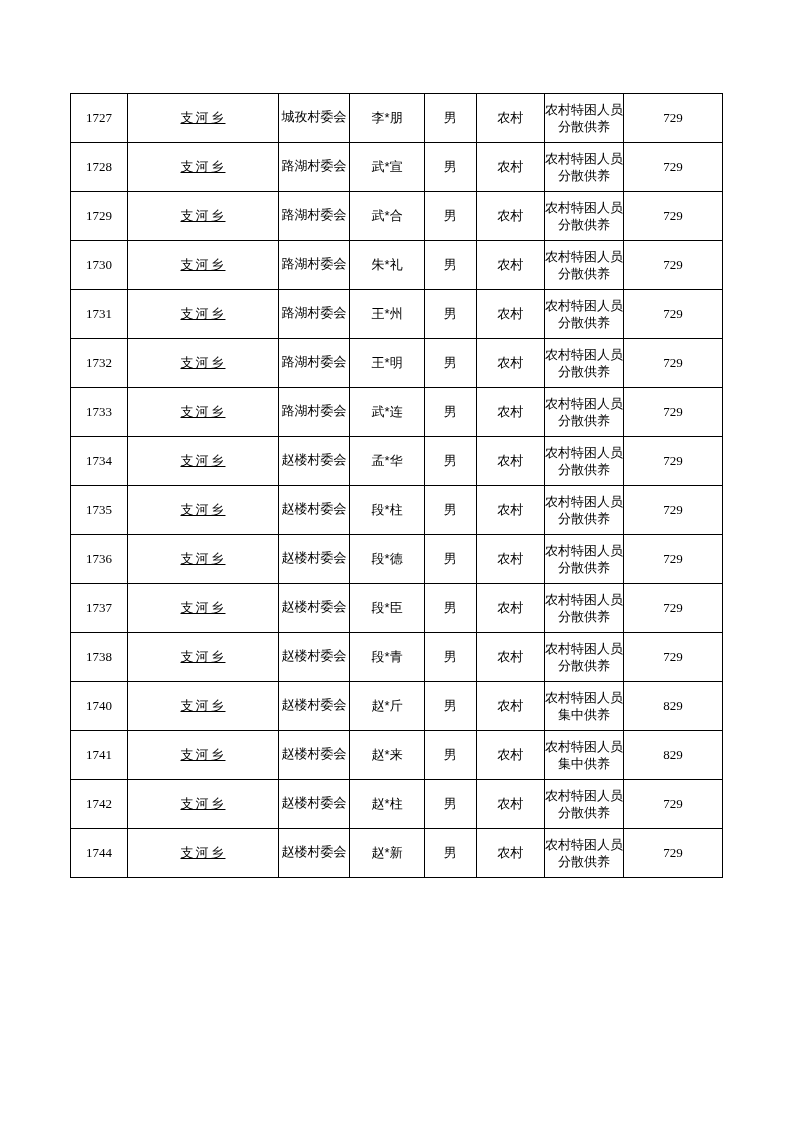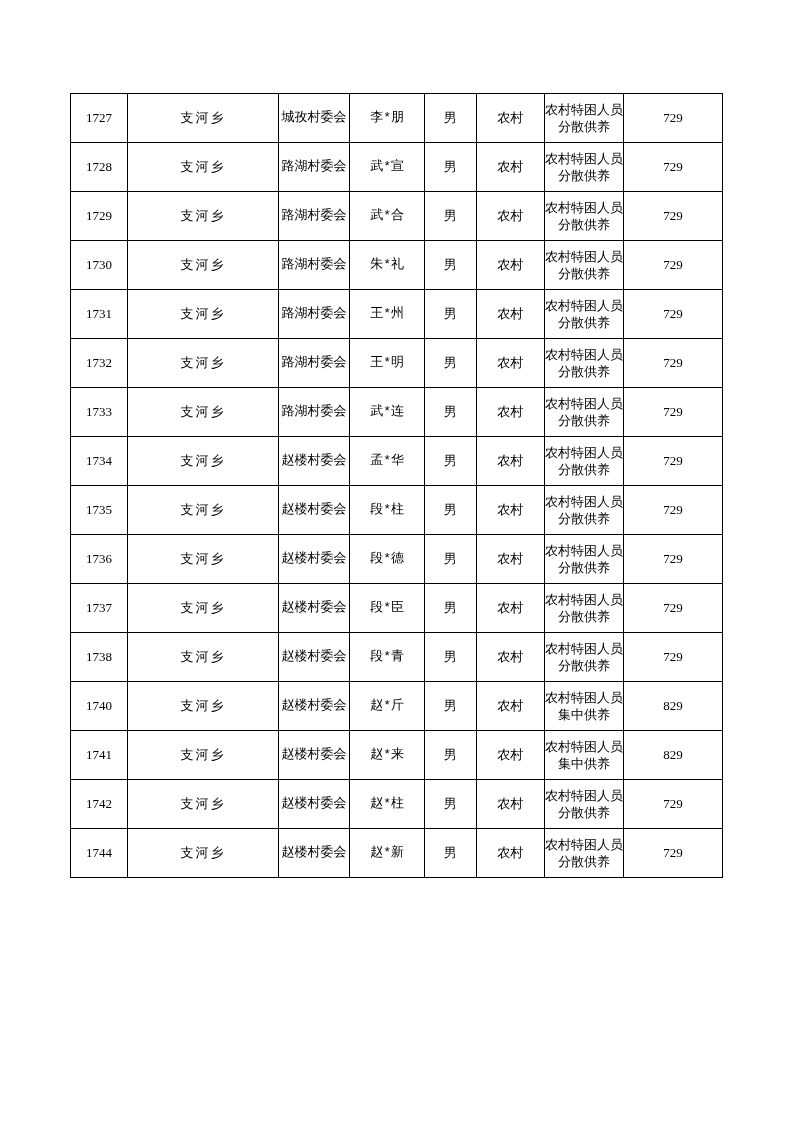--- a/index.html
+++ b/index.html
@@ -54,28 +54,29 @@
   col.c7 { width: 90px; }
 
   .cell-num {
     font-family: "Liberation Serif", "DejaVu Serif", serif;
     font-size: 14px;
   }
   .cell-town {
     font-family: "DejaVu Sans", sans-serif;
     font-size: 13.5px;
     letter-spacing: 2px;
+    text-decoration: underline;
   }
   .cell-village {
     font-family: Liberation Mono, monospace;
     font-size: 13.5px;
     line-height: 1.35;
   }
   .cell-name {
-    font-family: Liberation Mono, monospace;
+    font-family: Liberation Sans, sans-serif;
     font-size: 14px;
   }
   .cell-sex, .cell-type {
     font-family: "DejaVu Sans", sans-serif;
     font-size: 13.5px;
   }
   .cell-category {
     font-family: "DejaVu Sans", sans-serif;
     font-size: 13px;
     line-height: 1.3;

